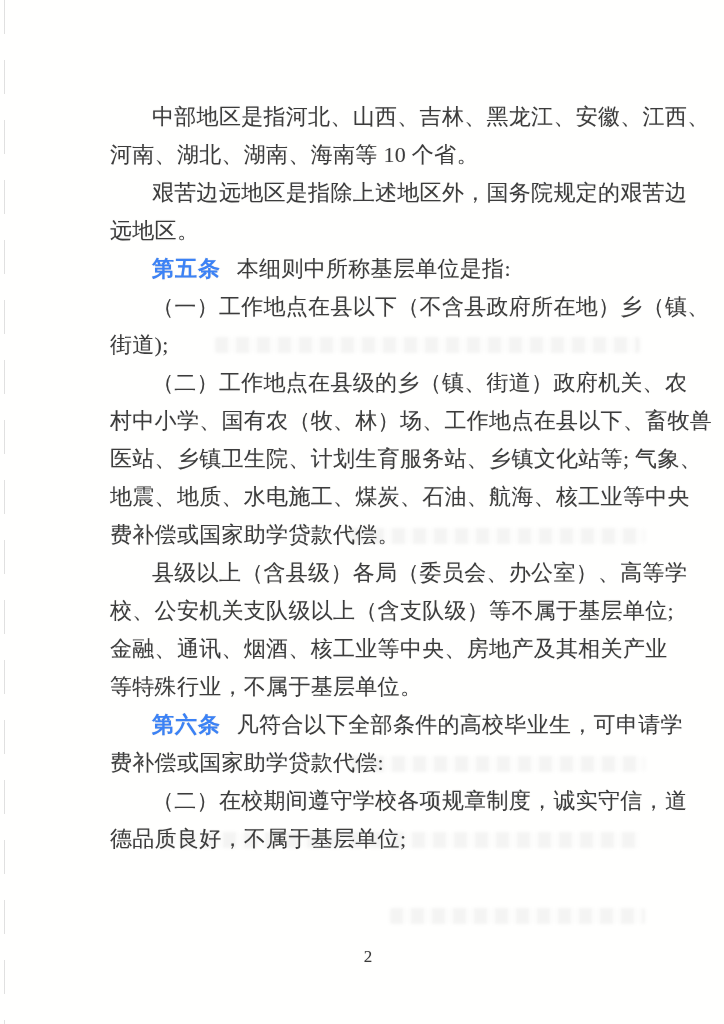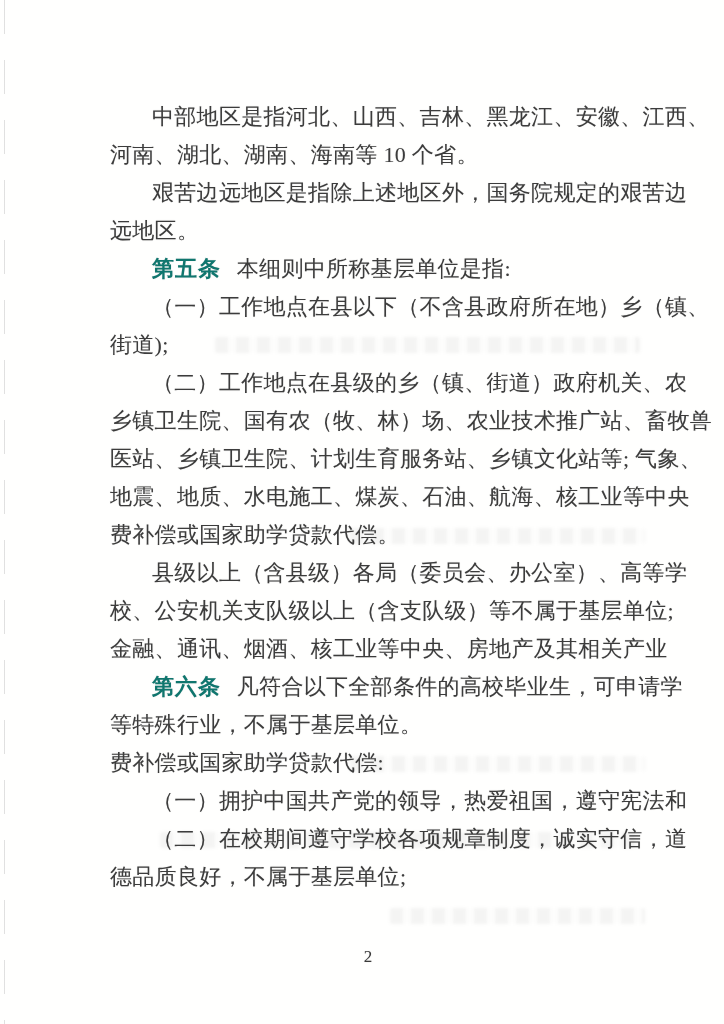--- a/index.html
+++ b/index.html
@@ -29,21 +29,21 @@
     letter-spacing: 0.3px;
     text-shadow: 0 0 1px rgba(110,110,110,.30);
   }
   .line {
     height: 38px; line-height: 38px;
     white-space: nowrap;
   }
   .line.indent { padding-left: 42px; }
   .article-num {
     font-weight: 700;
-    color: #0f766e;
+    color: #3b82f6;
     margin-right: 10px;
     letter-spacing: 1px;
   }
   
   .pagenum {
     position: absolute; left: 6px; top: 947px; width: 724px;
     text-align: center;
     font-size: 17px; line-height: 20px;
     color: #3a3a3a;
     text-shadow: 0 0 1px rgba(110,110,110,.3);
@@ -99,21 +99,21 @@
       <div class="line">
       
       <span class="line-text">街道);</span>
     </div>
       <div class="line indent">
       
       <span class="line-text">（二）工作地点在县级的乡（镇、街道）政府机关、农</span>
     </div>
       <div class="line">
       
-      <span class="line-text">乡镇卫生院、国有农（牧、林）场、农业技术推广站、畜牧兽</span>
+      <span class="line-text">村中小学、国有农（牧、林）场、工作地点在县以下、畜牧兽</span>
     </div>
       <div class="line">
       
       <span class="line-text">医站、乡镇卫生院、计划生育服务站、乡镇文化站等; 气象、</span>
     </div>
       <div class="line">
       
       <span class="line-text">地震、地质、水电施工、煤炭、石油、航海、核工业等中央</span>
     </div>
       <div class="line">
@@ -125,35 +125,31 @@
       <span class="line-text">县级以上（含县级）各局（委员会、办公室）、高等学</span>
     </div>
       <div class="line">
       
       <span class="line-text">校、公安机关支队级以上（含支队级）等不属于基层单位;</span>
     </div>
       <div class="line">
       
       <span class="line-text">金融、通讯、烟酒、核工业等中央、房地产及其相关产业</span>
     </div>
+      <div class="line">
+      
+      <span class="line-text">等特殊行业，不属于基层单位。</span>
+    </div>
       <div class="line indent">
       <span class="article-num">第六条</span>
       <span class="line-text">凡符合以下全部条件的高校毕业生，可申请学</span>
     </div>
       <div class="line">
       
-      <span class="line-text">等特殊行业，不属于基层单位。</span>
-    </div>
-      <div class="line">
-      
       <span class="line-text">费补偿或国家助学贷款代偿:</span>
-    </div>
-      <div class="line indent">
-      
-      <span class="line-text">（一）拥护中国共产党的领导，热爱祖国，遵守宪法和</span>
     </div>
       <div class="line indent">
       
       <span class="line-text">（二）在校期间遵守学校各项规章制度，诚实守信，道</span>
     </div>
       <div class="line">
       
       <span class="line-text">德品质良好，不属于基层单位;</span>
     </div>
     </div>

